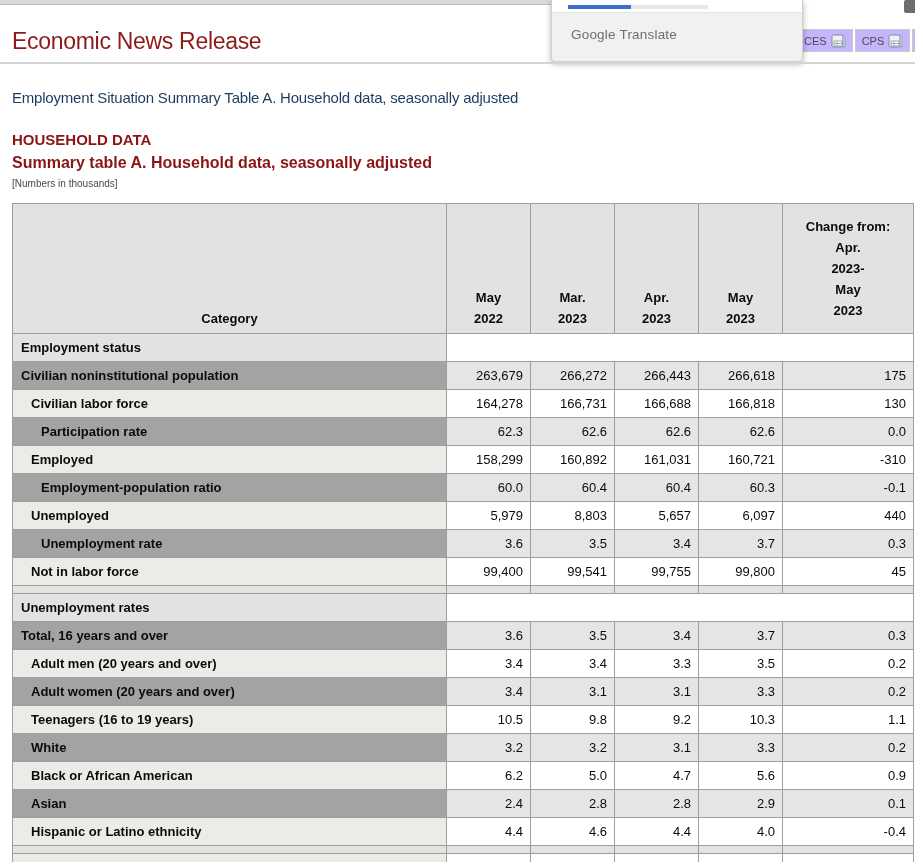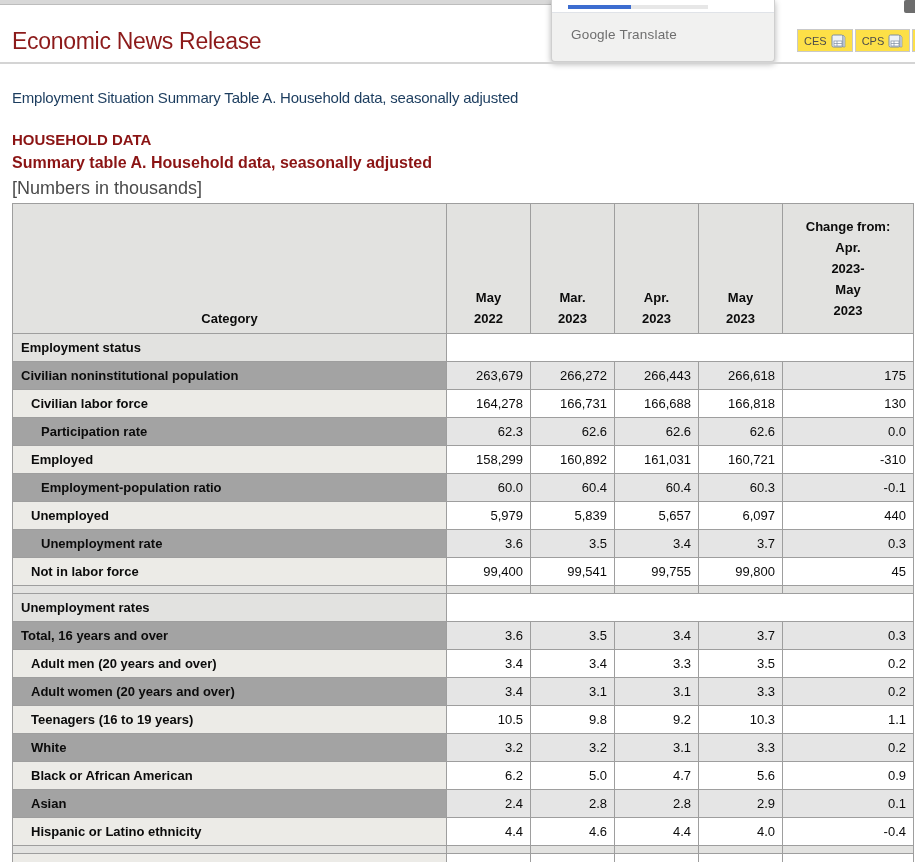--- a/index.html
+++ b/index.html
@@ -6,40 +6,40 @@
   html,body { background:#fff; }
   body { width:915px; height:862px; font-family:"Liberation Sans","DejaVu Sans",sans-serif; }
   .screen { position:relative; width:915px; height:862px; overflow:hidden; background:#fff; }
 
   
   .top-strip { position:absolute; left:0; top:0; width:551px; height:5px; background:#d8d8d8; border-bottom:1px solid #bdbdbd; }
   .corner-block { position:absolute; left:904px; top:0; width:11px; height:13px; background:#6d6d6d; border-radius:2px 0 0 2px; }
 
   
   .toolbar { position:absolute; left:797px; top:29px; display:flex; gap:2px; }
-  .tb-btn { display:flex; align-items:center; gap:4px; height:23px; padding:2px 6px; background:#fde047;
+  .tb-btn { display:flex; align-items:center; gap:4px; height:23px; padding:2px 6px; background:#c4b5fd;
             border:1px solid #c9c9c9; font-size:11px; color:#4c4c4c; white-space:nowrap; cursor:pointer; }
   .tb-btn svg { display:block; }
 
   
-  .gt-popup { position:absolute; left:551px; top:0; width:224px; height:62px; background:#f1f1f0;
+  .gt-popup { position:absolute; left:551px; top:0; width:252px; height:62px; background:#f1f1f0;
               border:1px solid #cfcfcf; border-top:none; border-radius:0 0 4px 4px;
               box-shadow:0 2px 6px rgba(0,0,0,0.3); }
   .gt-band { position:relative; height:13px; background:#fff; border-bottom:1px solid #e0e3e8; border-radius:0; }
   .gt-track { position:absolute; left:16px; top:5px; width:140px; height:4px; background:#e7e7e7; }
   .gt-fill { width:63px; height:4px; background:#3d6dd0; }
   .gt-label { margin:14px 0 0 19px; font-size:13.5px; color:#6e6e6e; letter-spacing:0.2px; }
 
   
   .h1 { position:absolute; left:12px; top:26px; font-size:23px; line-height:30px; color:#8c1a1a; font-weight:400; letter-spacing:-0.3px; }
   .divider { position:absolute; left:0; top:62px; width:915px; height:2px; background:#d4d4d4; }
   .h2 { position:absolute; left:12px; top:84px; font-size:15px; line-height:28px; color:#1b3c5e; font-weight:400; letter-spacing:-0.2px; }
   .household { position:absolute; left:12px; top:131px; font-size:15px; font-weight:700; color:#8b1414; }
   .table-title { position:absolute; left:12px; top:154px; font-size:16px; font-weight:700; color:#8b1414; }
-  .note { position:absolute; left:12px; top:178px; font-size:18px; color:#4a4a4a; }
+  .note { position:absolute; left:12px; top:178px; font-size:10px; color:#4a4a4a; }
 
   
   .tbl-wrap { position:absolute; left:12px; top:203px; }
   table { border-collapse:collapse; table-layout:fixed; width:901px; border:1px solid #828282; }
   th, td { border:1px solid #9e9e9e; font-size:13px; color:#0b0b0b; overflow:hidden; }
   thead th { background:#e2e2e0; font-weight:700; }
   th.cat-h { height:130px; vertical-align:bottom; text-align:center; padding-bottom:7px; }
   th.month { vertical-align:bottom; text-align:center; padding-bottom:4px; white-space:pre-line; line-height:21px; }
   th.change { vertical-align:middle; text-align:center; white-space:pre-line; line-height:21px; }
   tbody tr.row { height:28px; }
@@ -179,21 +179,21 @@
             <td class="cat ind2">Employment-population ratio</td>
             <td class="num">60.0</td>
             <td class="num">60.4</td>
             <td class="num">60.4</td>
             <td class="num">60.3</td>
             <td class="num">-0.1</td>
           </tr>
           <tr class="row gray">
             <td class="cat ind1">Unemployed</td>
             <td class="num">5,979</td>
-            <td class="num">5,839</td>
+            <td class="num">8,803</td>
             <td class="num">5,657</td>
             <td class="num">6,097</td>
             <td class="num">440</td>
           </tr>
           <tr class="row blue">
             <td class="cat ind2">Unemployment rate</td>
             <td class="num">3.6</td>
             <td class="num">3.5</td>
             <td class="num">3.4</td>
             <td class="num">3.7</td>

